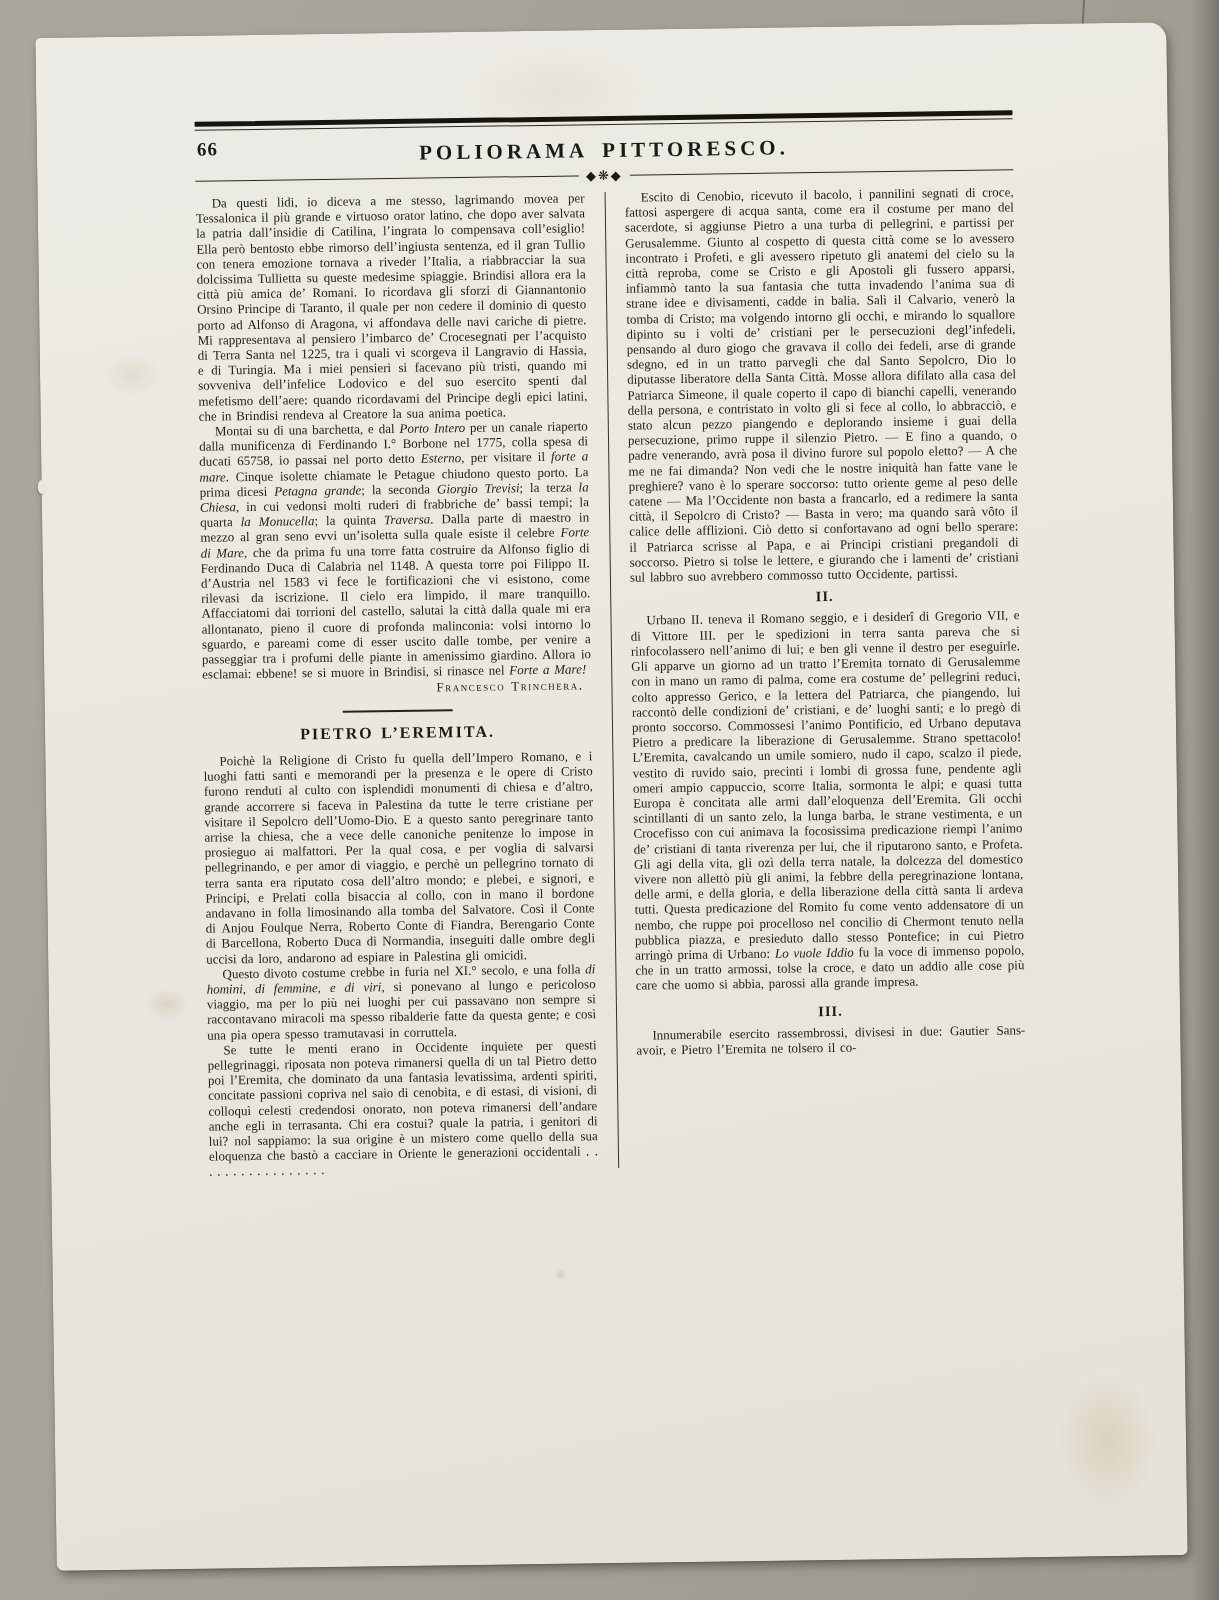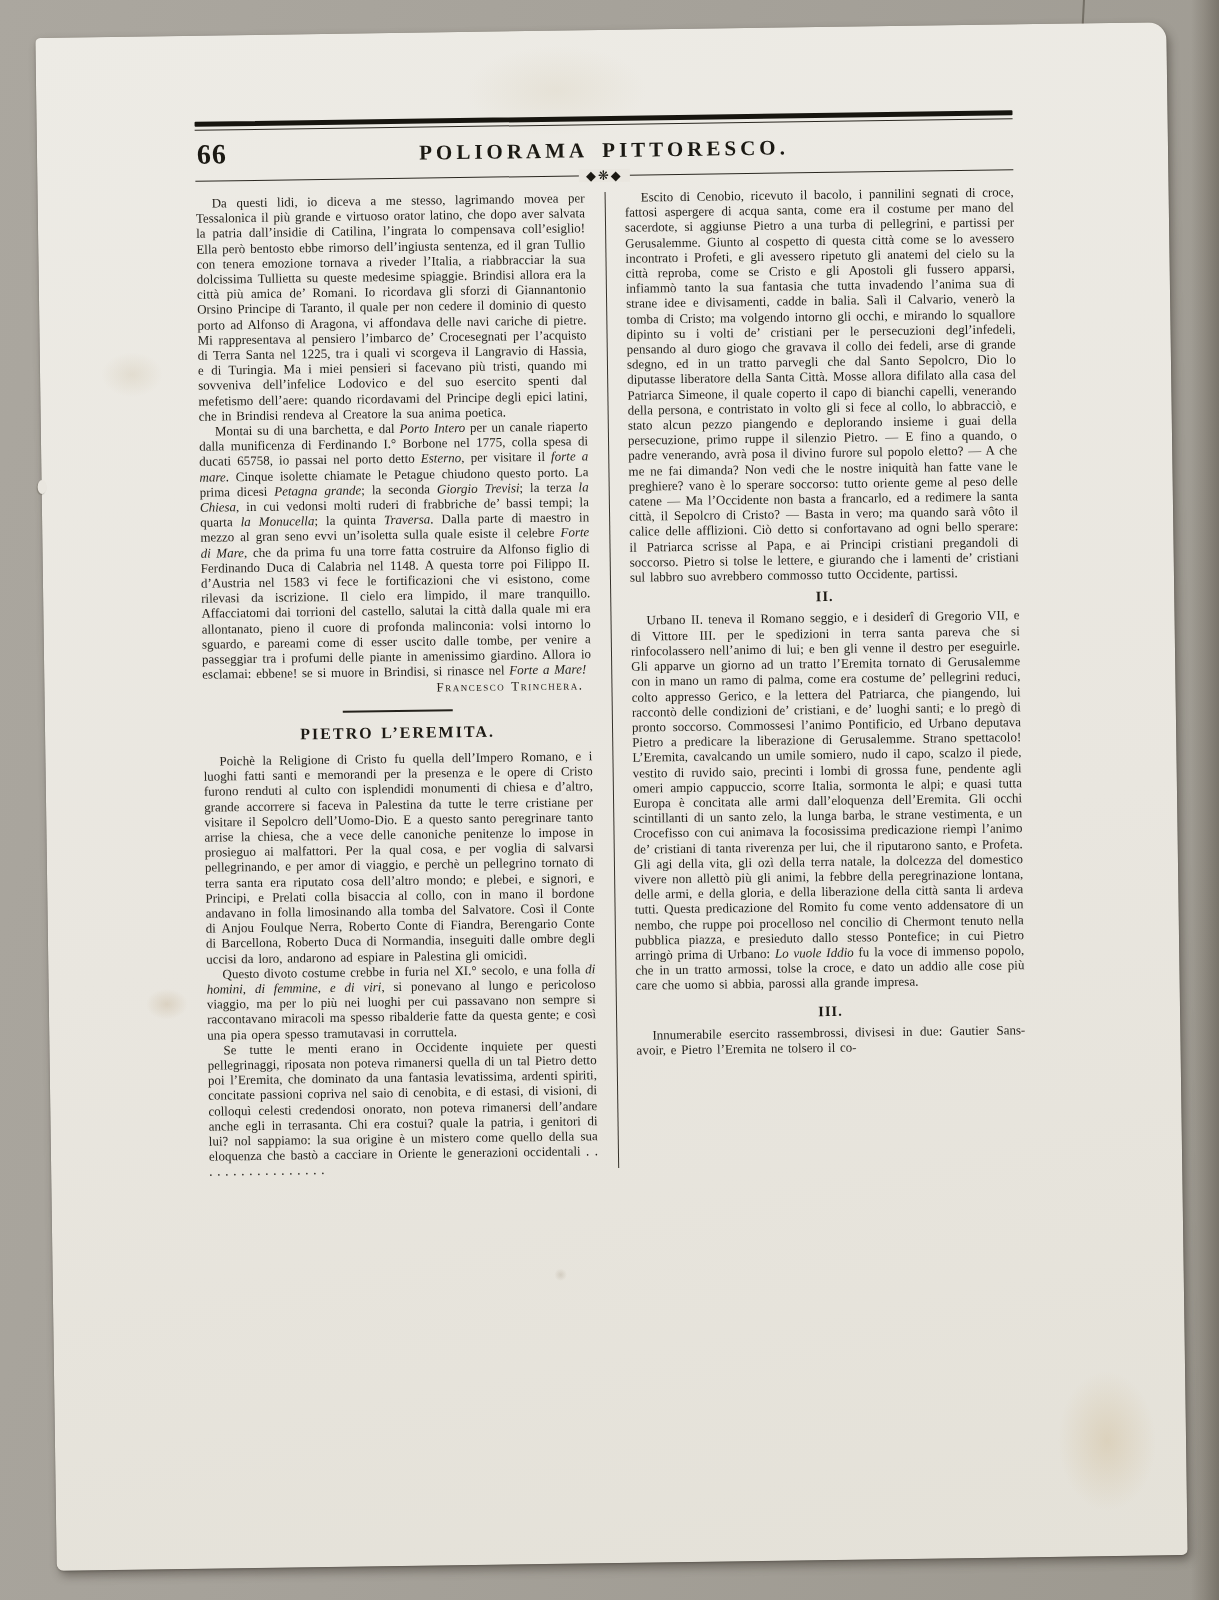--- a/index.html
+++ b/index.html
@@ -33,21 +33,21 @@
     position:absolute;left:-4px;top:442px;width:9px;height:14px;border-radius:50%;
     background:#e9e6df;box-shadow:-1px 1px 1px rgba(90,84,72,0.4);
   }
   .print{
     position:relative;margin:86px 0 0 158px;width:818px;color:#221f19;
   }
   .rule-thick{height:5px;background:#17150f;border-radius:1px;}
   .rule-thin-top{height:1px;background:#2a2720;margin-top:3px;}
   .masthead-row{position:relative;height:42px;margin-top:6px;}
   .page-number{
-    position:absolute;left:2px;top:2px;font-size:28px;font-weight:bold;letter-spacing:1px;color:#1b1913;
+    position:absolute;left:2px;top:2px;font-size:19px;font-weight:bold;letter-spacing:1px;color:#1b1913;
   }
   .masthead-title{
     position:absolute;left:0;right:0;top:7px;text-align:center;
     font-size:21px;font-weight:bold;letter-spacing:4px;color:#1b1913;word-spacing:6px;
   }
   .ornament-rule{position:relative;height:1px;background:#2a2720;margin:2px 0 0 0;}
   .ornament{
     position:absolute;left:50%;top:50%;transform:translate(-50%,-54%);
     background:#e9e6df;padding:0 7px;font-size:13px;color:#1b1913;letter-spacing:2px;line-height:1;
   }

